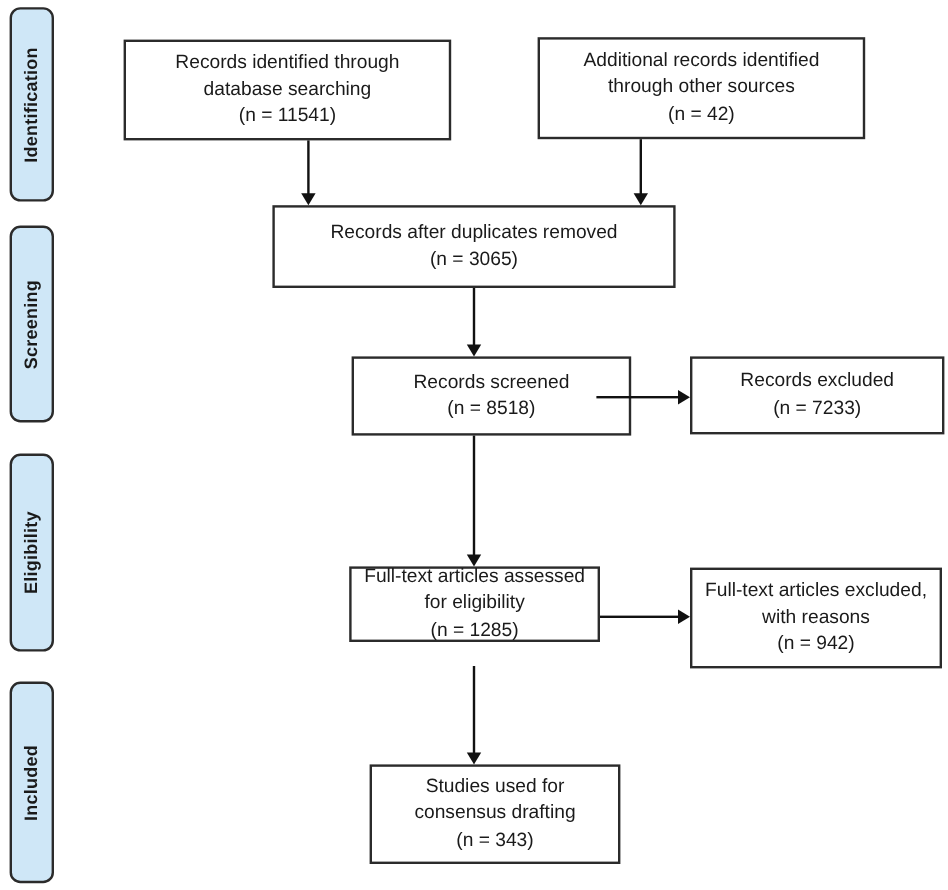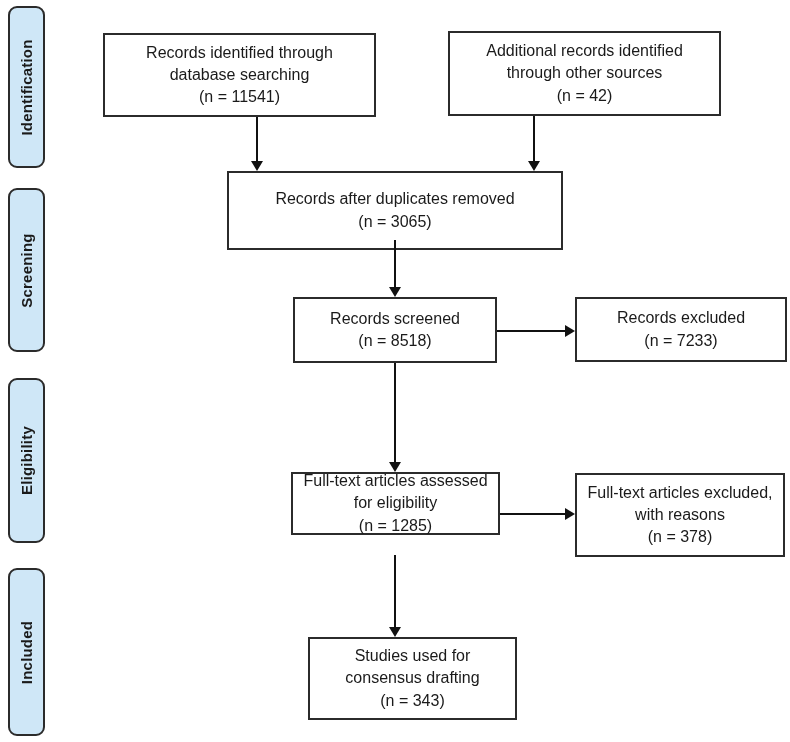--- a/index.html
+++ b/index.html
@@ -86,36 +86,36 @@
   </div>
 
   <div class="box" style="left:103px; top:33px; width:273px; height:84px;">Records identified through
 database searching
 (n = 11541)</div>
 
   <div class="box" style="left:415px; top:31px; width:273px; height:85px;margin-left:33px;">Additional records identified
 through other sources
 (n = 42)</div>
 
-  <div class="box" style="left:227px; top:171px; width:336px; height:79px;">Records after duplicates removed
+  <div class="box" style="left:227px; top:171px; width:336px; height:69px;">Records after duplicates removed
 (n = 3065)</div>
 
-  <div class="box" style="left:293px; top:297px; width:204px; height:66px;">Records screened
+  <div class="box" style="left:293px; top:297px; width:233px; height:66px;">Records screened
 (n = 8518)</div>
 
   <div class="box" style="left:575px; top:297px; width:212px; height:65px;">Records excluded
 (n = 7233)</div>
 
   <div class="box" style="left:291px; top:472px; width:209px; height:63px;">Full-text articles assessed
 for eligibility
 (n = 1285)</div>
 
   <div class="box" style="left:575px; top:473px; width:210px; height:84px;">Full-text articles excluded,
 with reasons
-(n = 378)</div>
+(n = 942)</div>
 
   <div class="box" style="left:308px; top:637px; width:209px; height:83px;">Studies used for
 consensus drafting
 (n = 343)</div>
 
   <div class="arrow" style="left:251px; top:117px; width:12px; height:54px;">
     <div class="shaft" style="left:5px; top:0; width:2px; height:45px;"></div>
     <div class="head down" style="left:0; top:44px;"></div>
   </div>
   <div class="arrow" style="left:528px; top:116px; width:12px; height:55px;">

